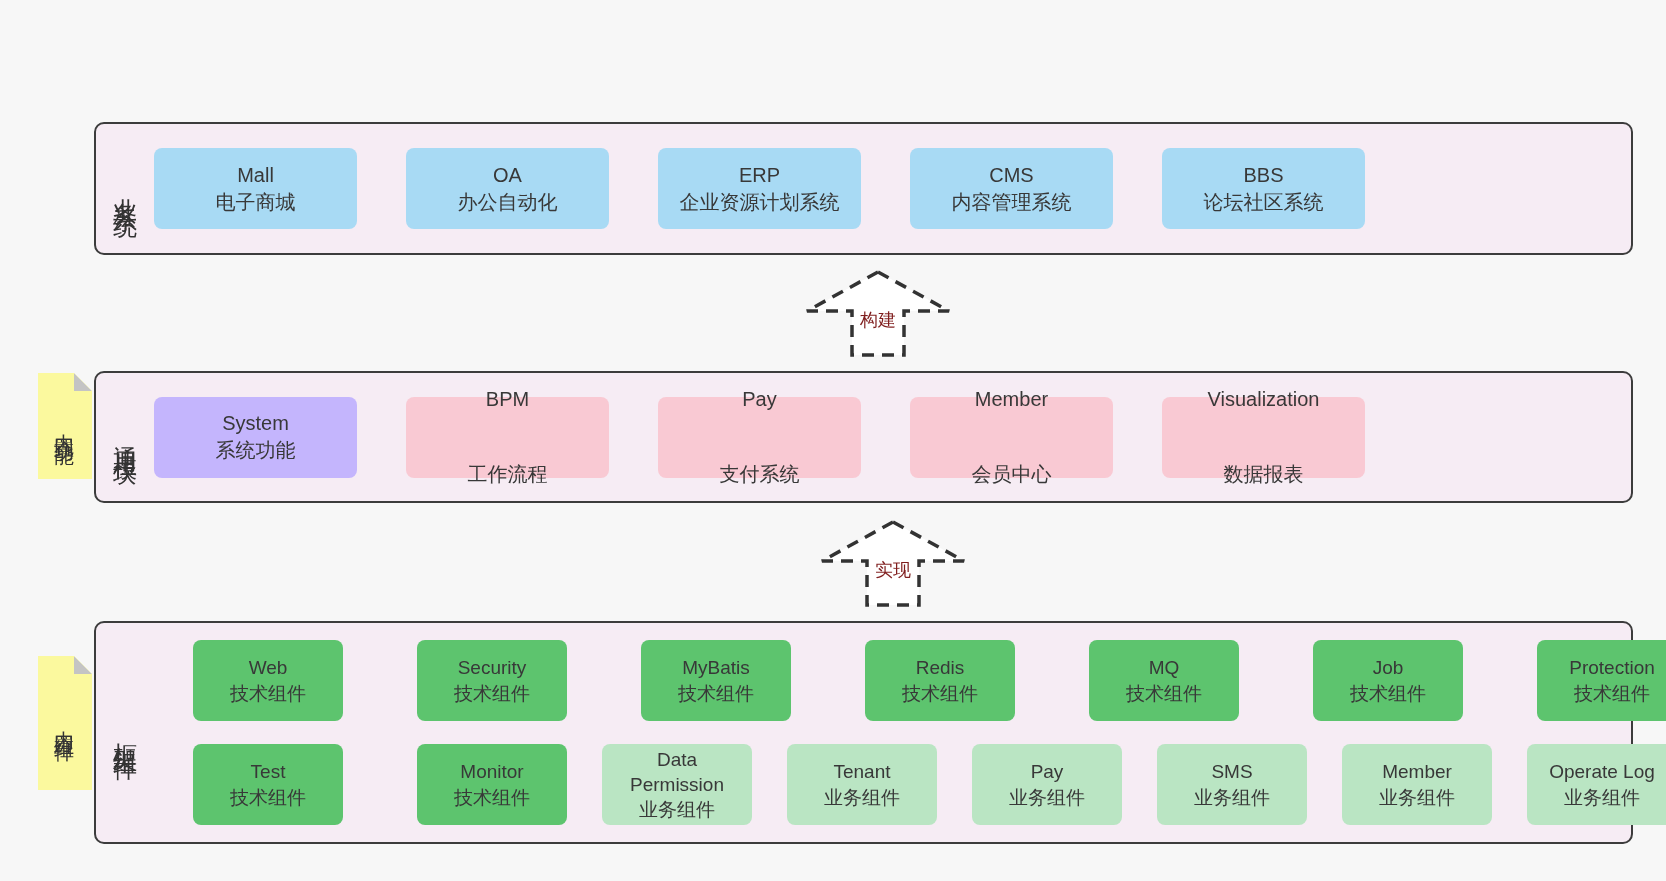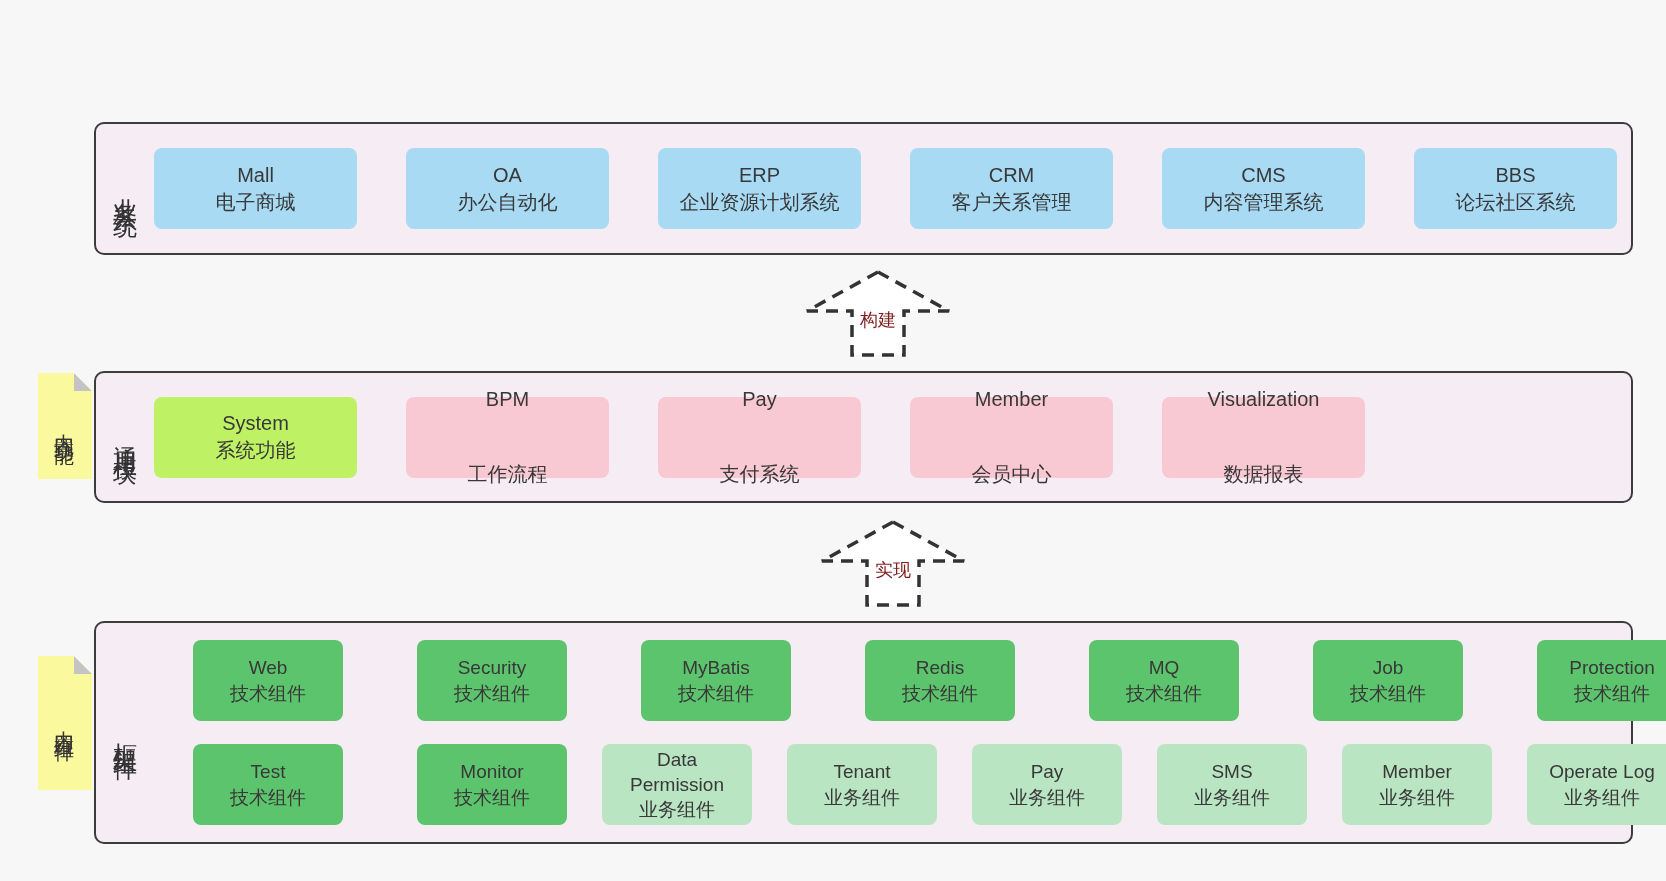--- a/index.html
+++ b/index.html
@@ -28,21 +28,21 @@
   .row{display:flex;gap:35px;}
   
   .box{
     border-radius:8px;display:flex;flex-direction:column;align-items:center;
     justify-content:center;text-align:center;line-height:1.33;box-sizing:border-box;
     padding:4px 6px;
   }
   .box-l{width:203px;height:81px;flex:0 0 203px;font-size:20px;}
   .box-s{width:150px;height:81px;flex:0 0 150px;font-size:19px;}
   .c-blue{background:#a8daf4;}
-  .c-red{background:#bef264;}
+  .c-red{background:#c4b5fd;}
   .c-pink{background:#f9c9d3;gap:48px;}
   .c-green{background:#5dc46e;margin-left:39px;}
   .c-lgreen{background:#bae5c3;}
   
   .arrow{position:absolute;width:150px;height:90px;}
   .arrow-1{left:803px;top:268px;}
   .arrow-2{left:818px;top:518px;}
   .arrow svg{position:absolute;left:0;top:0;}
   .arrow .arrow-label{
     position:absolute;left:50%;top:40px;transform:translateX(-50%);
@@ -81,24 +81,20 @@
       </div>
       <div class="box box-l c-blue">
         <div>OA</div>
         <div>办公自动化</div>
       </div>
       <div class="box box-l c-blue">
         <div>ERP</div>
         <div>企业资源计划系统</div>
       </div>
       <div class="box box-l c-blue">
-        <div>CRM</div>
-        <div>客户关系管理</div>
-      </div>
-      <div class="box box-l c-blue">
         <div>CMS</div>
         <div>内容管理系统</div>
       </div>
       <div class="box box-l c-blue">
         <div>BBS</div>
         <div>论坛社区系统</div>
       </div>
     </div>
   </section>
 

